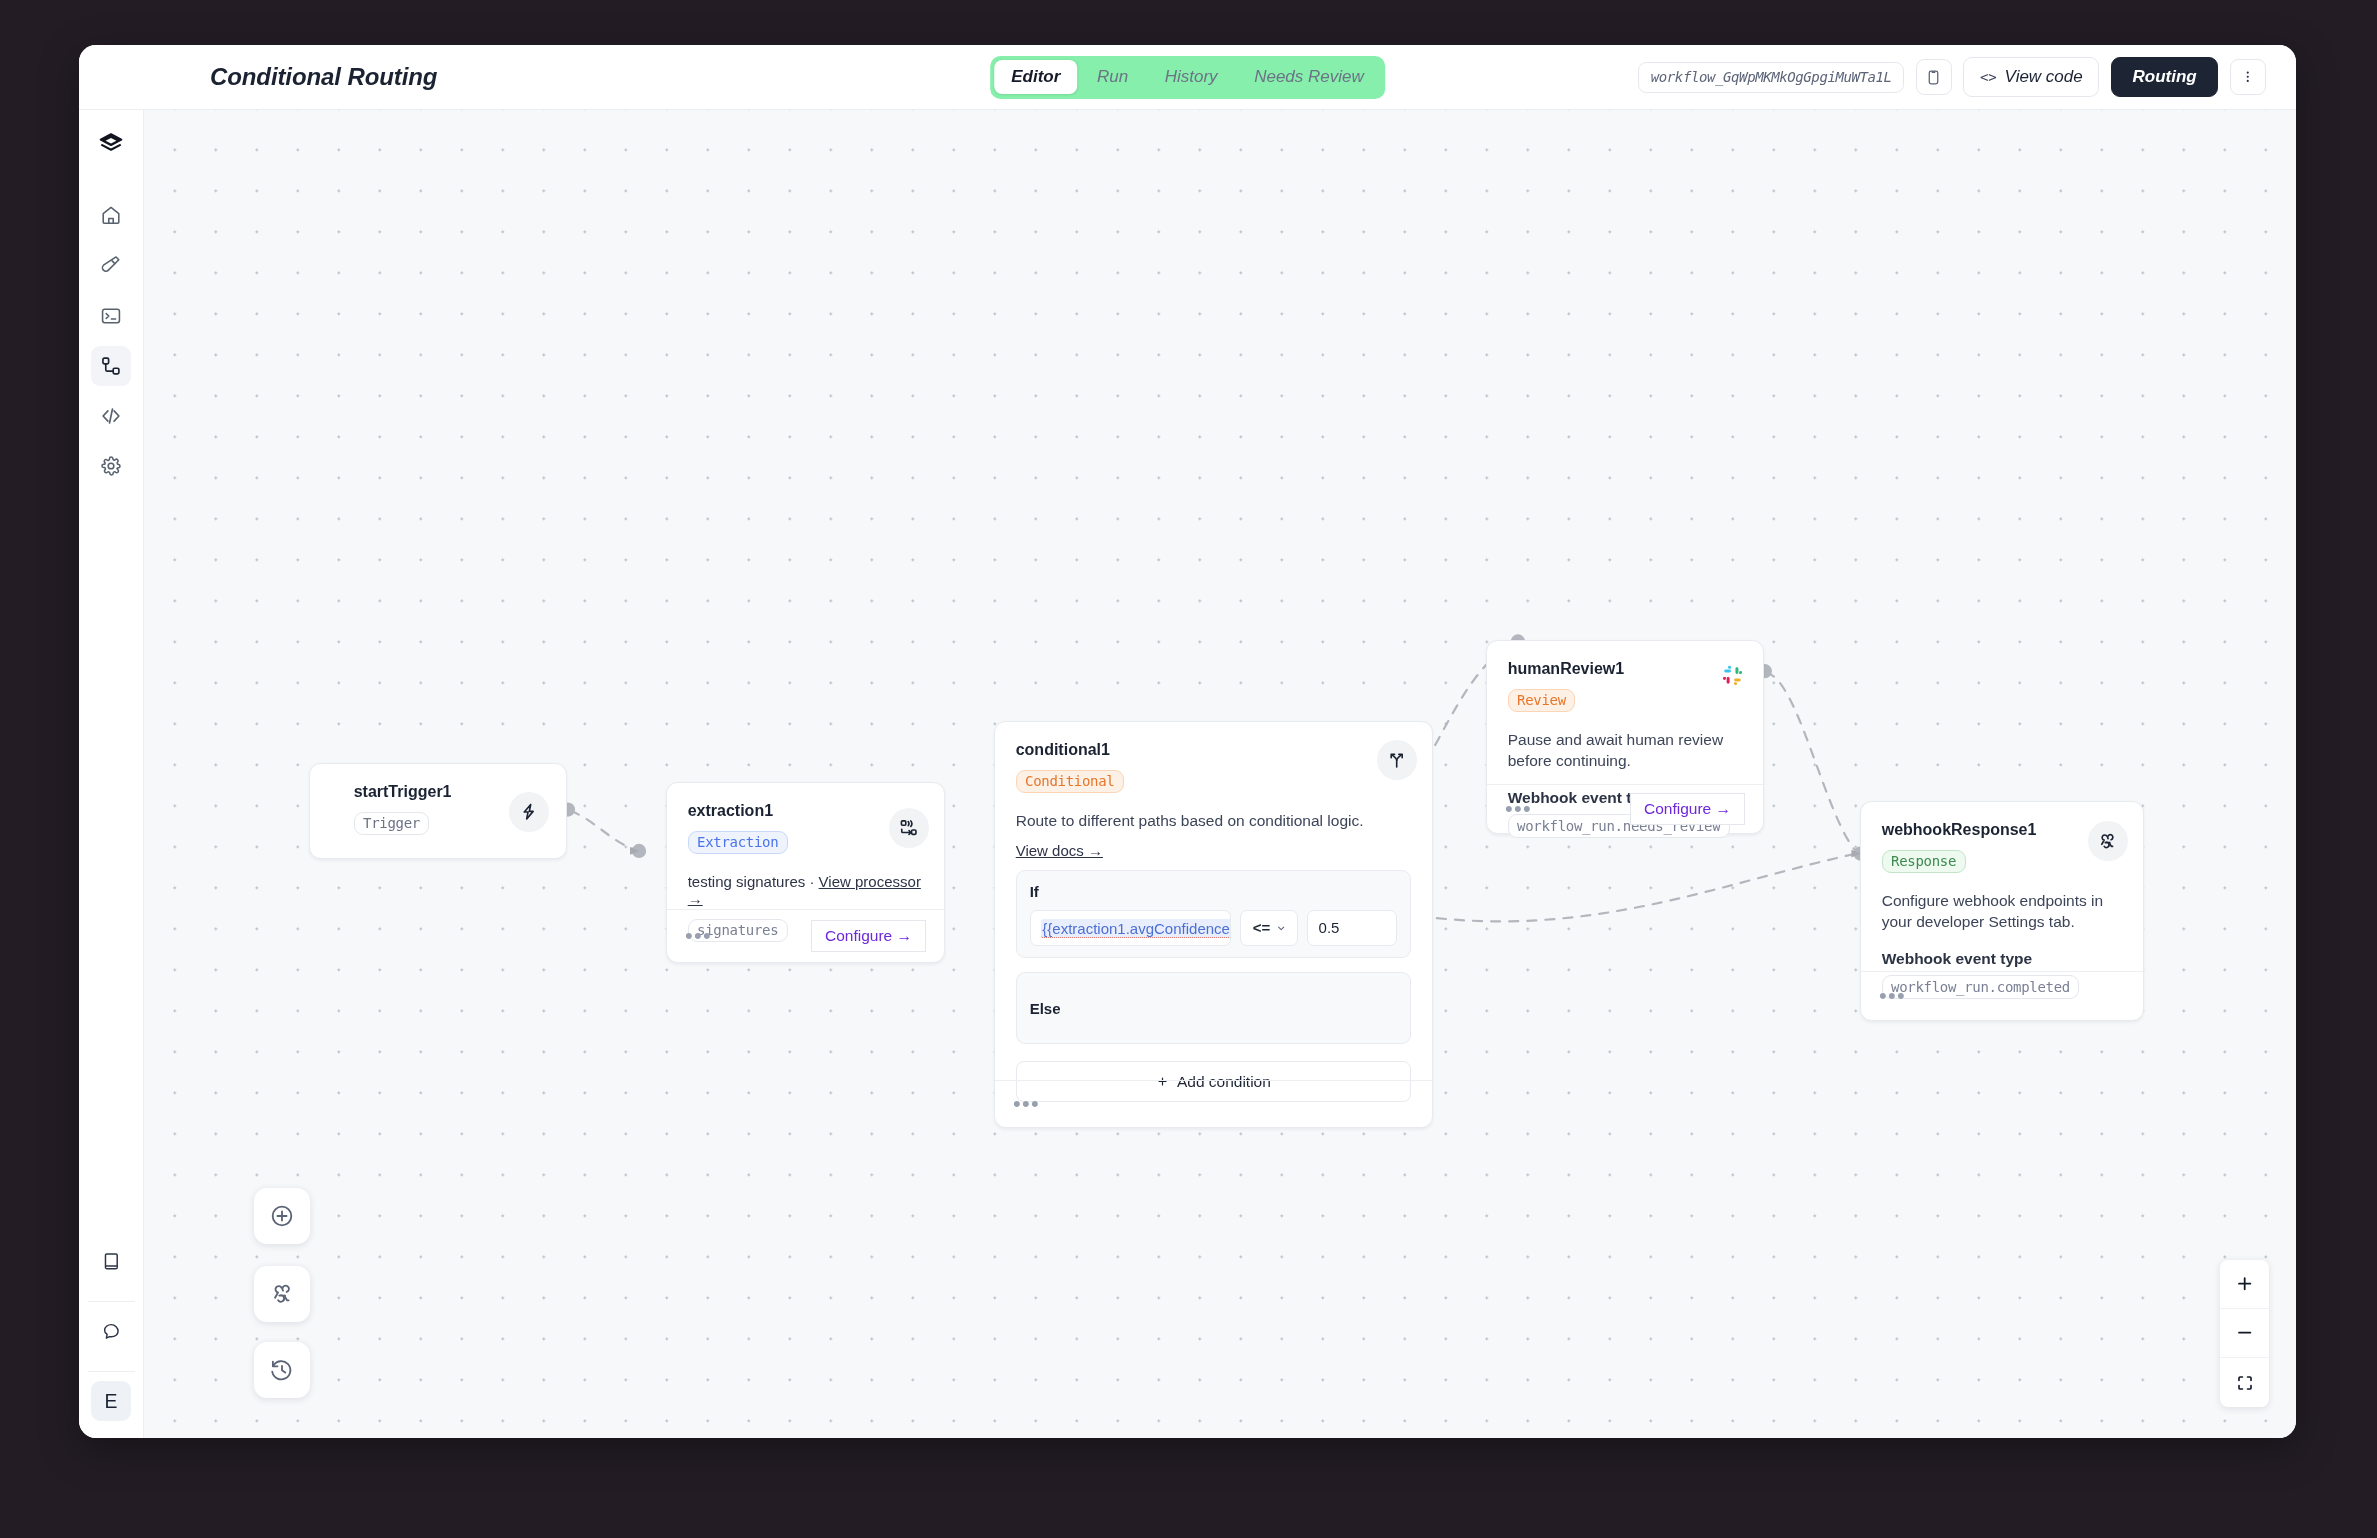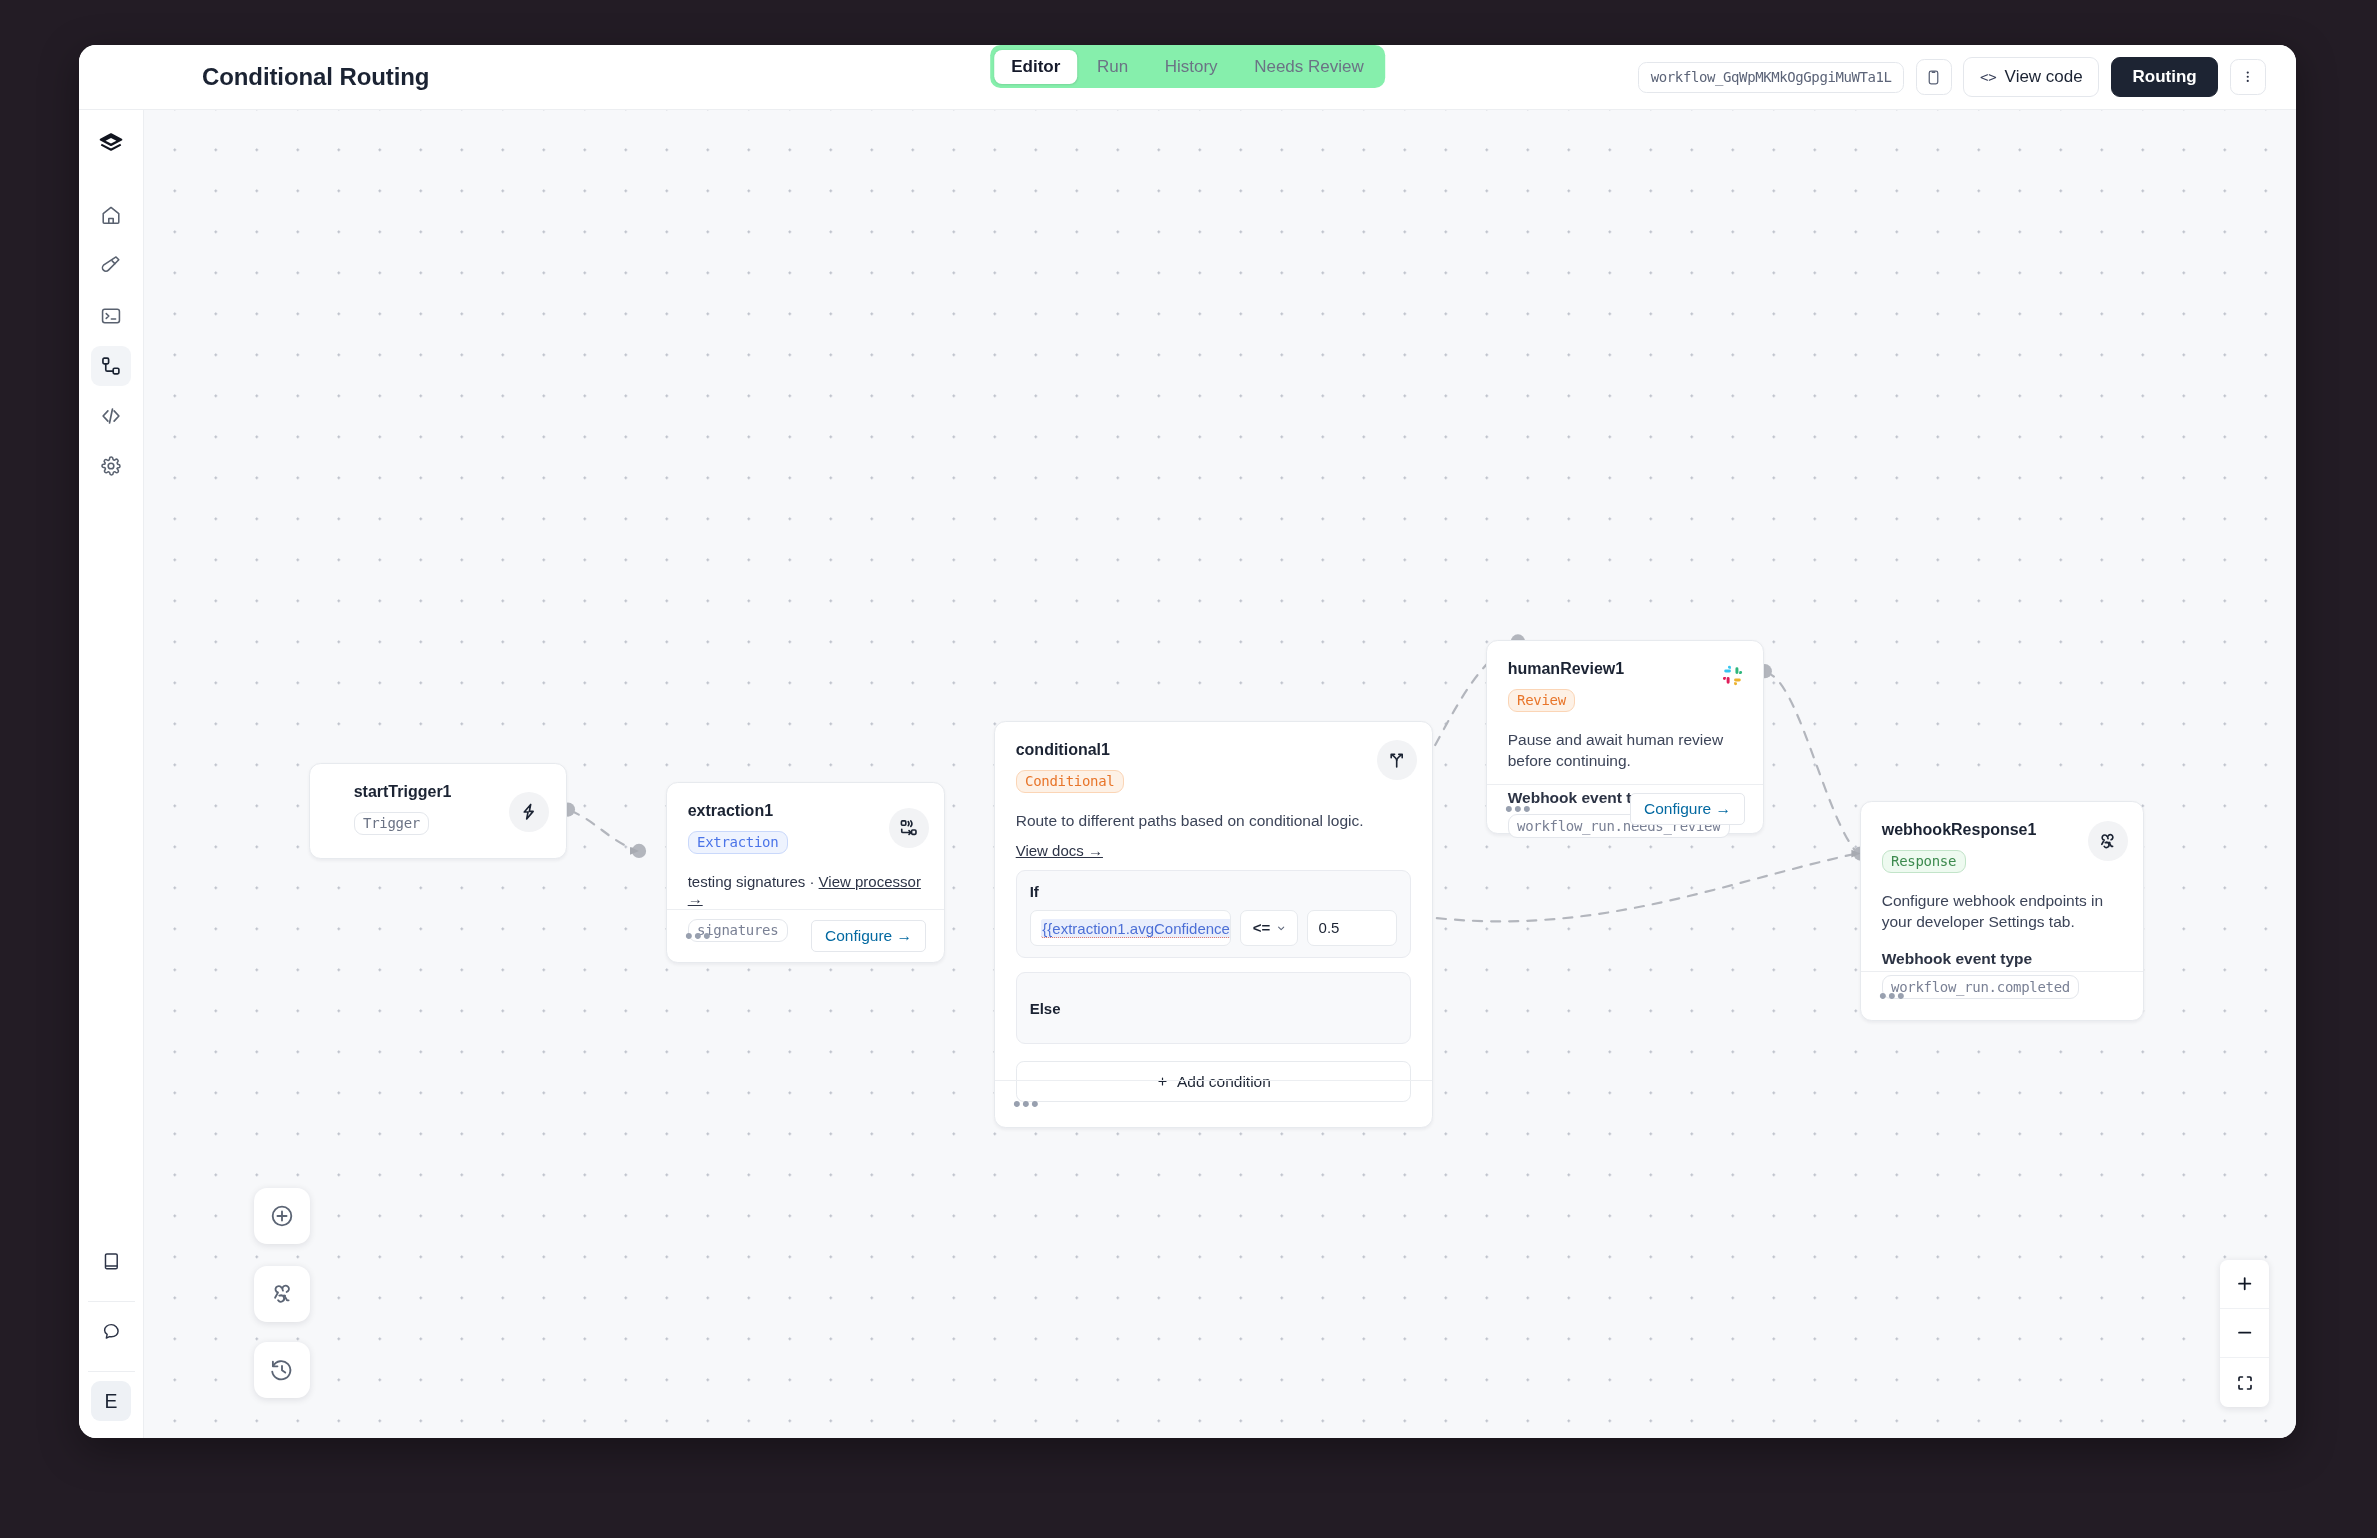--- a/index.html
+++ b/index.html
@@ -20,23 +20,25 @@
     flex-direction: column;
     box-shadow: 0 11.6px 39px rgba(0,0,0,.35);
   }
 
   
   .header {
     height: 65px;
     flex: 0 0 65px;
     border-bottom: 1.3px solid #eceef1;
     display: flex;
-    padding: 0 30px 0 0;
+    align-items: center;
+    padding: 0 30px 0 8px;
     position: relative;
     background: #fff;
+    font-style: italic;
   }
   .header-left { display:flex; align-items:center; padding-left: 123px; }
   .page-title {
     font-size: 24px;
     font-weight: 600;
     color: #1b2333;
     letter-spacing: -0.1px;
   }
   .tabs {
     position: absolute;
@@ -208,25 +210,25 @@
   .node-footer {
     border-top: 1.3px solid #eceef1;
     height: 53px;
     display: flex; align-items: center;
     justify-content: space-between;
     padding: 0 18px;
   }
   .dots { color:#98a0af; font-size: 22px; line-height: 6.5px; letter-spacing:1.3px; cursor:pointer;}
   .cfg-btn {
     border: 1.3px solid #e4e7ec;
-    border-radius: 5px;
+    border-radius: 0;
     background:#fff;
     padding: 5.8px 13px;
     font-size: 15.5px;
-    color:#0369a1;
+    color:#6d28d9;
     display:flex; align-items:center; gap:6.5px;
     cursor:pointer;
   }
 
   
   .cond-block {
     border: 1.3px solid #e9ebf0;
     border-radius: 9px;
     background: #f8f9fb;
     padding: 11.6px 13px;

